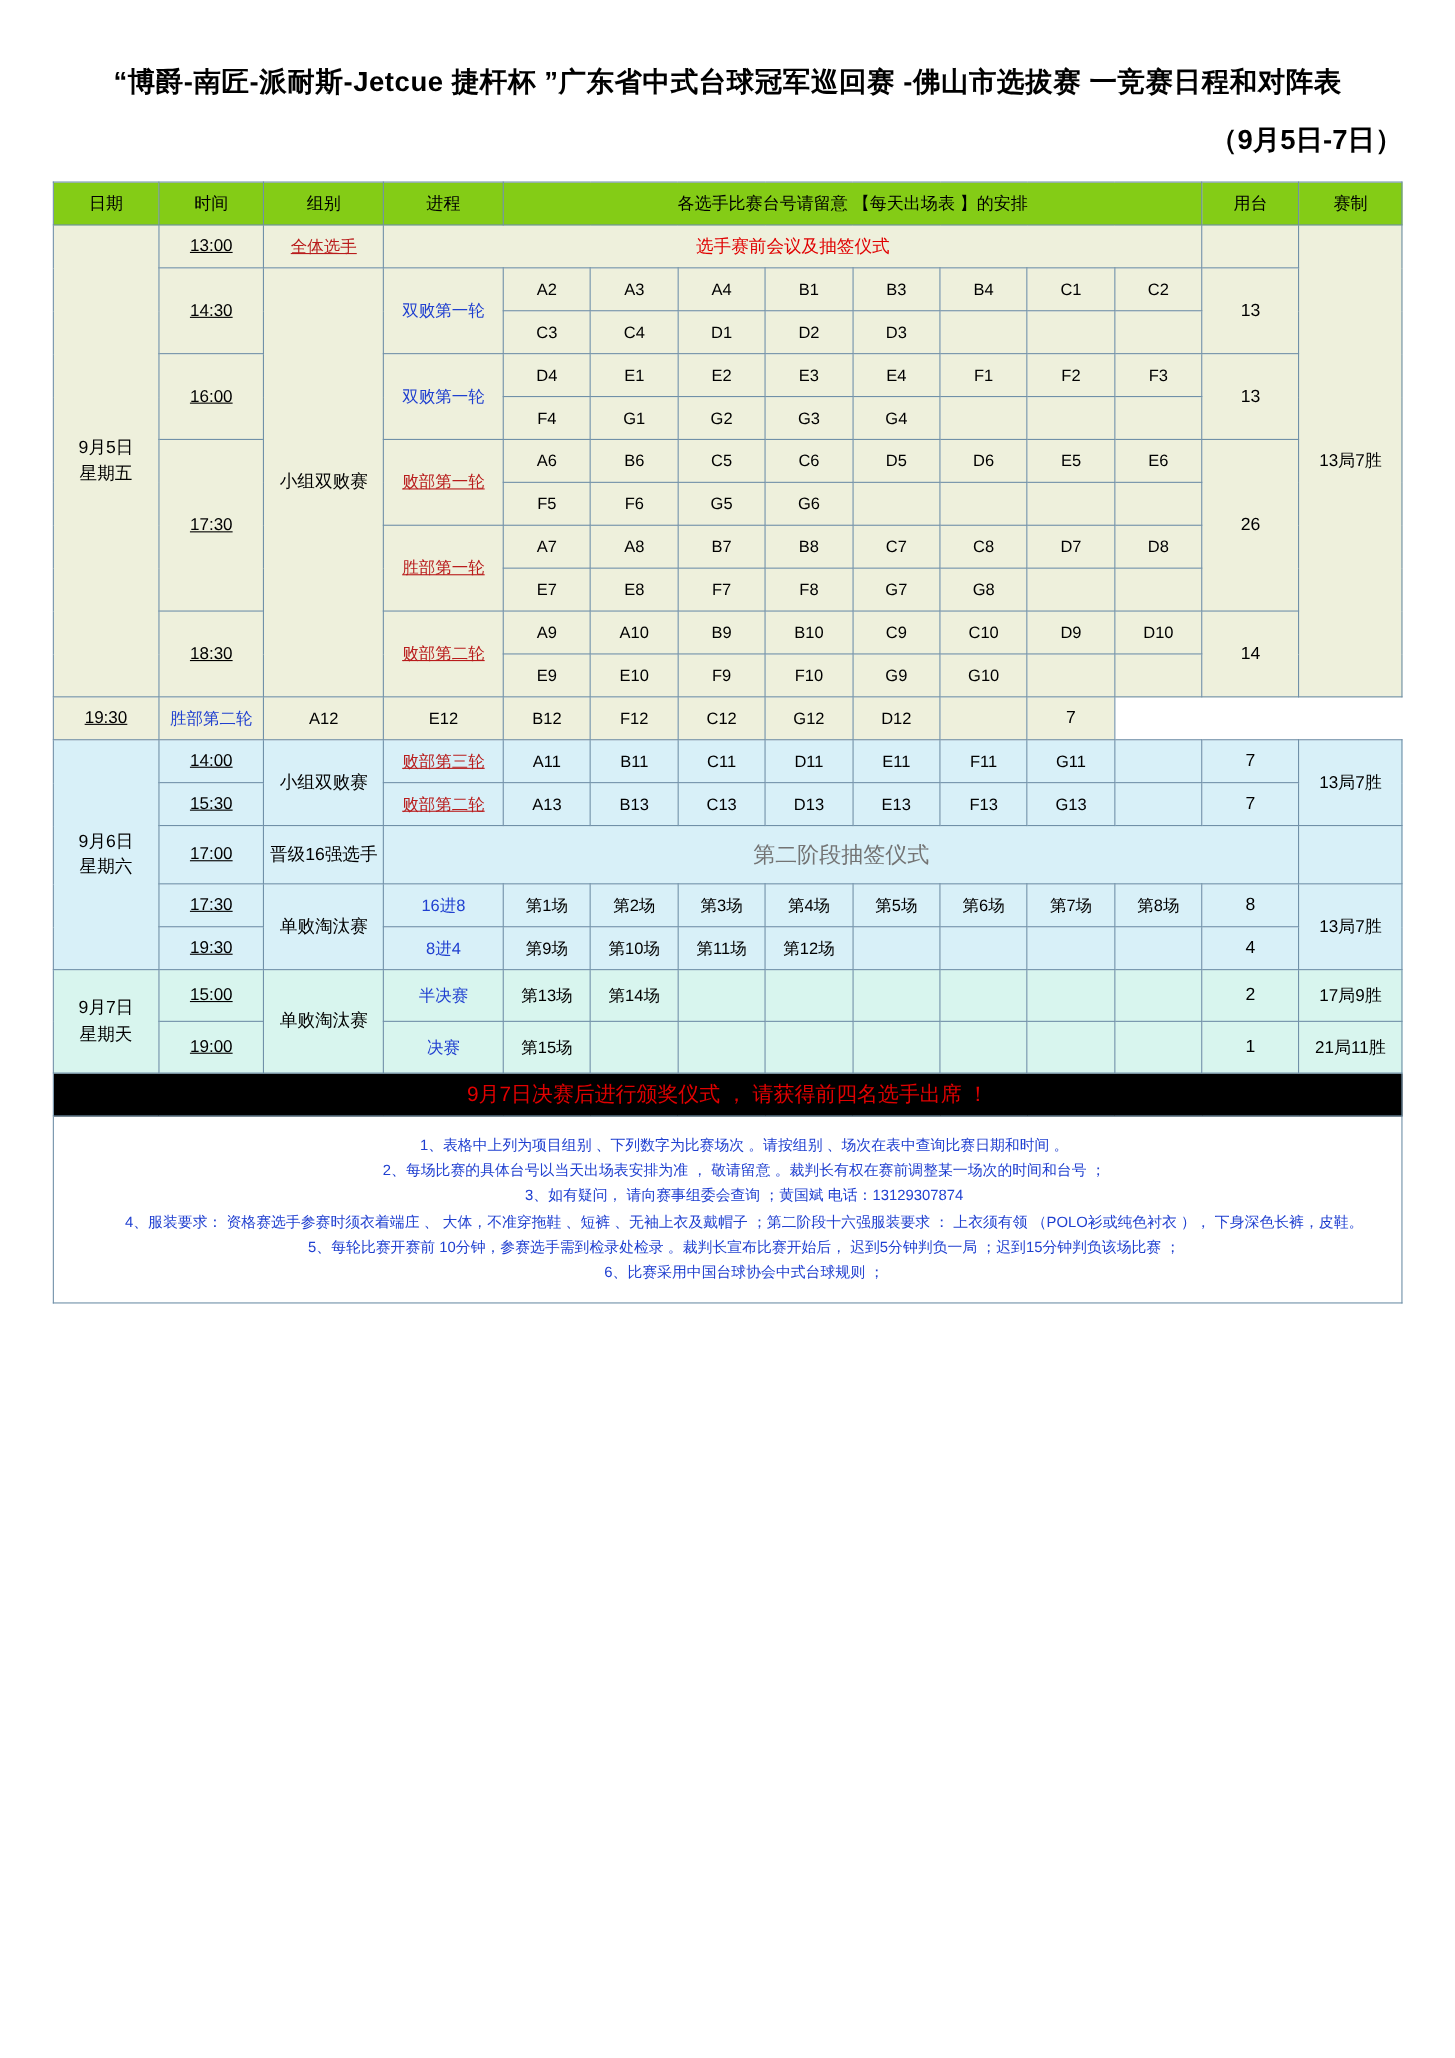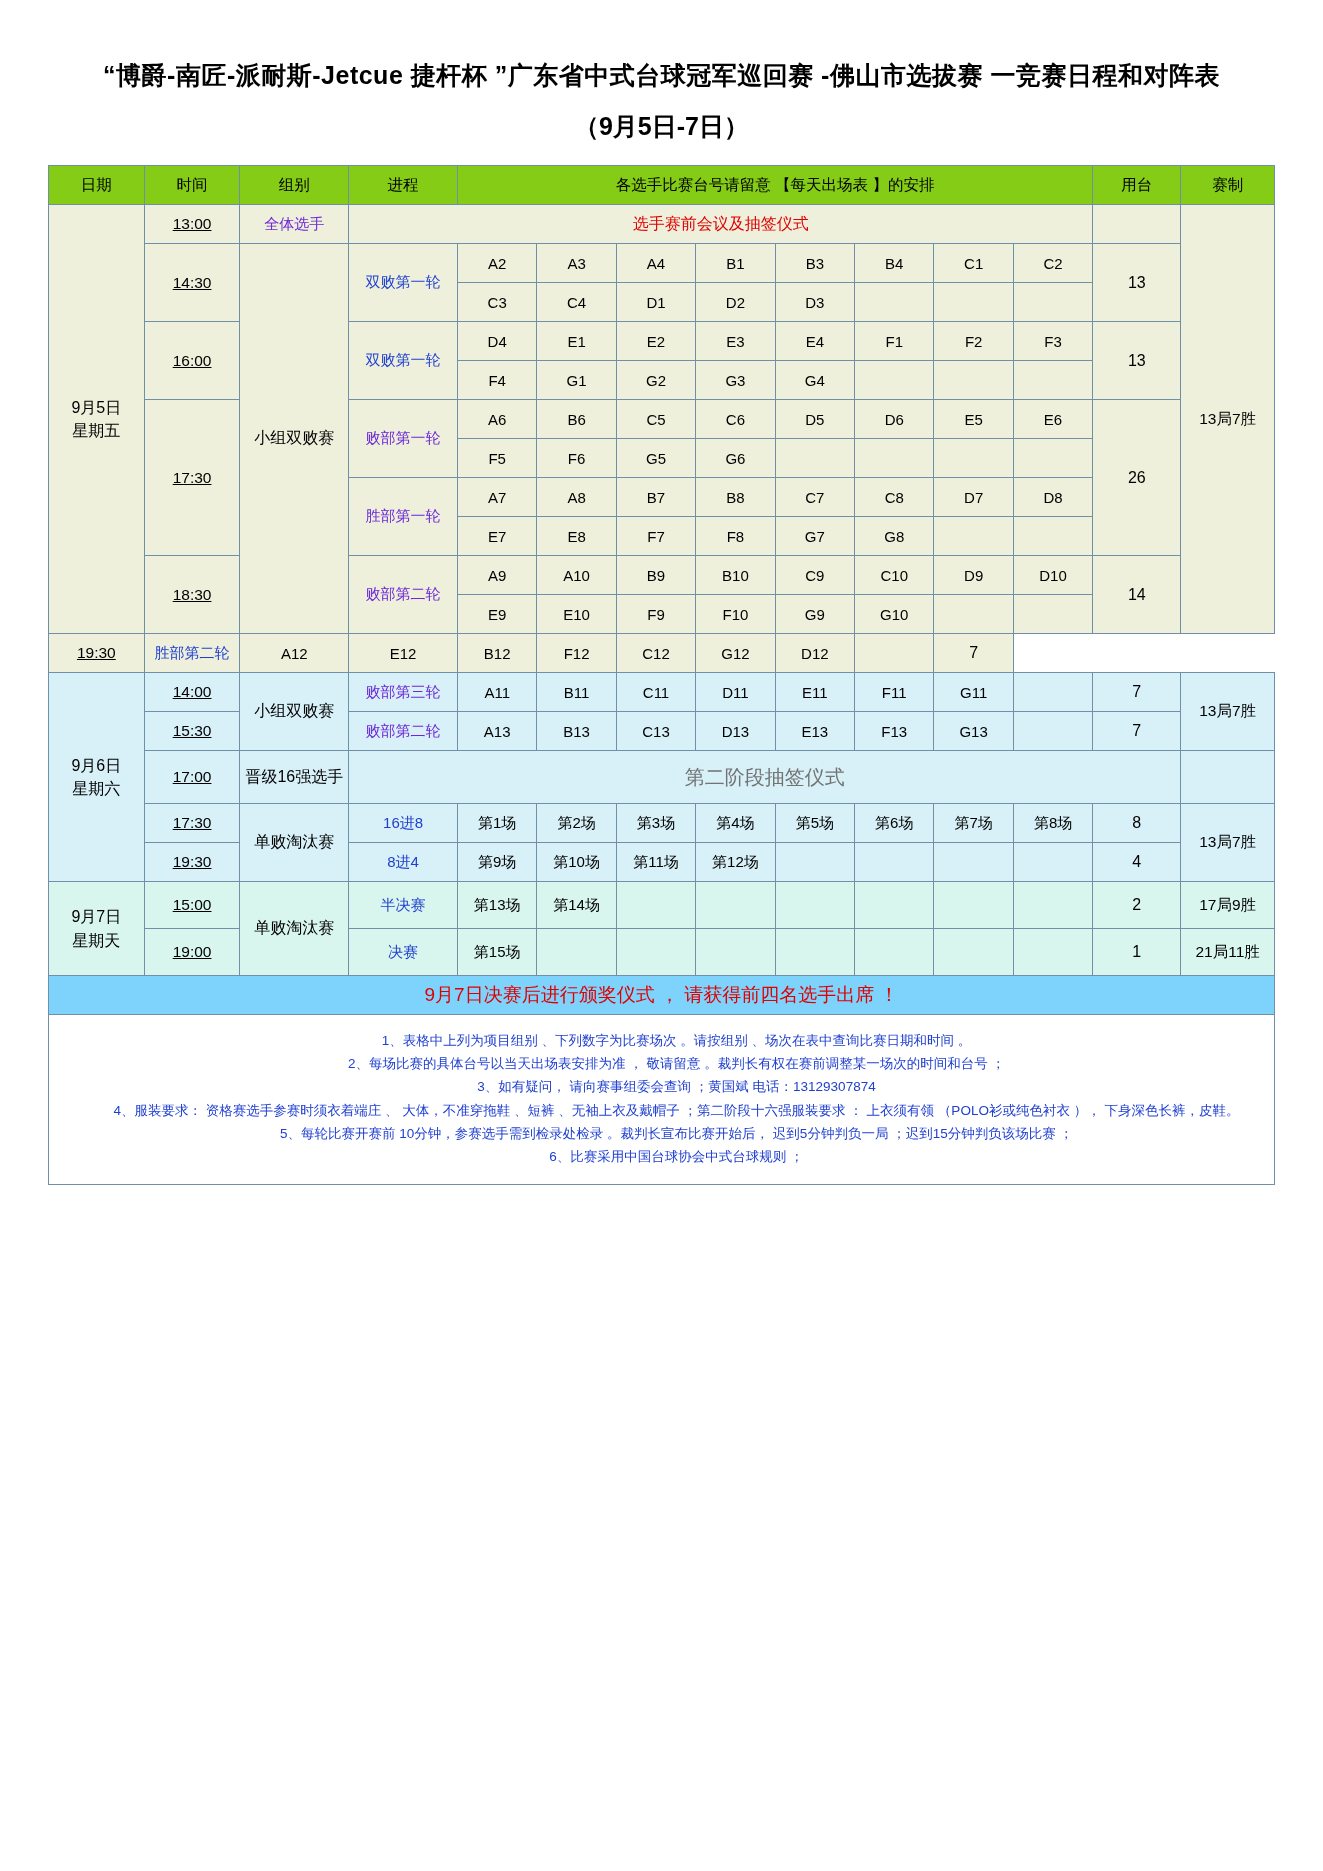--- a/index.html
+++ b/index.html
@@ -22,21 +22,21 @@
   }
   .title-main {
     text-align: center;
     font-size: 25px;
     font-weight: bold;
     letter-spacing: 0.5px;
     padding-top: 60px;
     line-height: 1.2;
   }
   .title-sub {
-    text-align: center;
+    text-align: right;
     font-size: 25px;
     font-weight: bold;
     padding-top: 20px;
     padding-bottom: 22px;
   }
   table.sched {
     border-collapse: collapse;
     width: 1227px;
     table-layout: fixed;
     font-size: 15px;
@@ -53,36 +53,36 @@
     background: #84cc16;
     font-size: 15.5px;
     font-weight: bold;
     height: 50px;
     color: #000;
   }
   .day1 { background: #eef0dc; }
   .day2 { background: #d8f0f8; }
   .day3 { background: #d8f5ee; }
   .bold { font-weight: bold; }
-  .red { color: #6d28d9; font-weight: bold; }
+  .red { color: #b91c1c; font-weight: bold; text-decoration: underline; }
   .blue { color: #1f3fd0; font-weight: bold; }
   .cellnum { font-size: 15px; }
   .meeting {
     color: #e00000;
     font-weight: bold;
     font-size: 16px;
   }
   .stage2 {
     color: #737373;
     font-weight: bold;
     font-size: 20px;
   }
   .award-row td {
     height: 46px;
-    background: #7dd3fc;
+    background: #000000;
     color: #e00000;
     font-weight: bold;
     font-size: 19px;
   }
   .notes {
     width: 1227px;
     border: 1px solid #7090a8;
     border-top: none;
     box-sizing: border-box;
     padding: 14px 18px 16px 18px;

